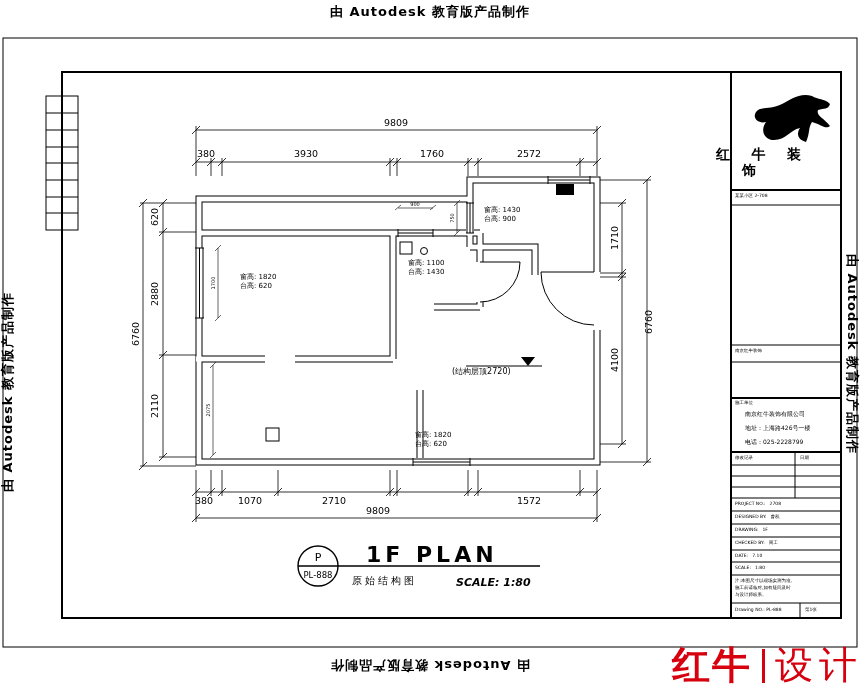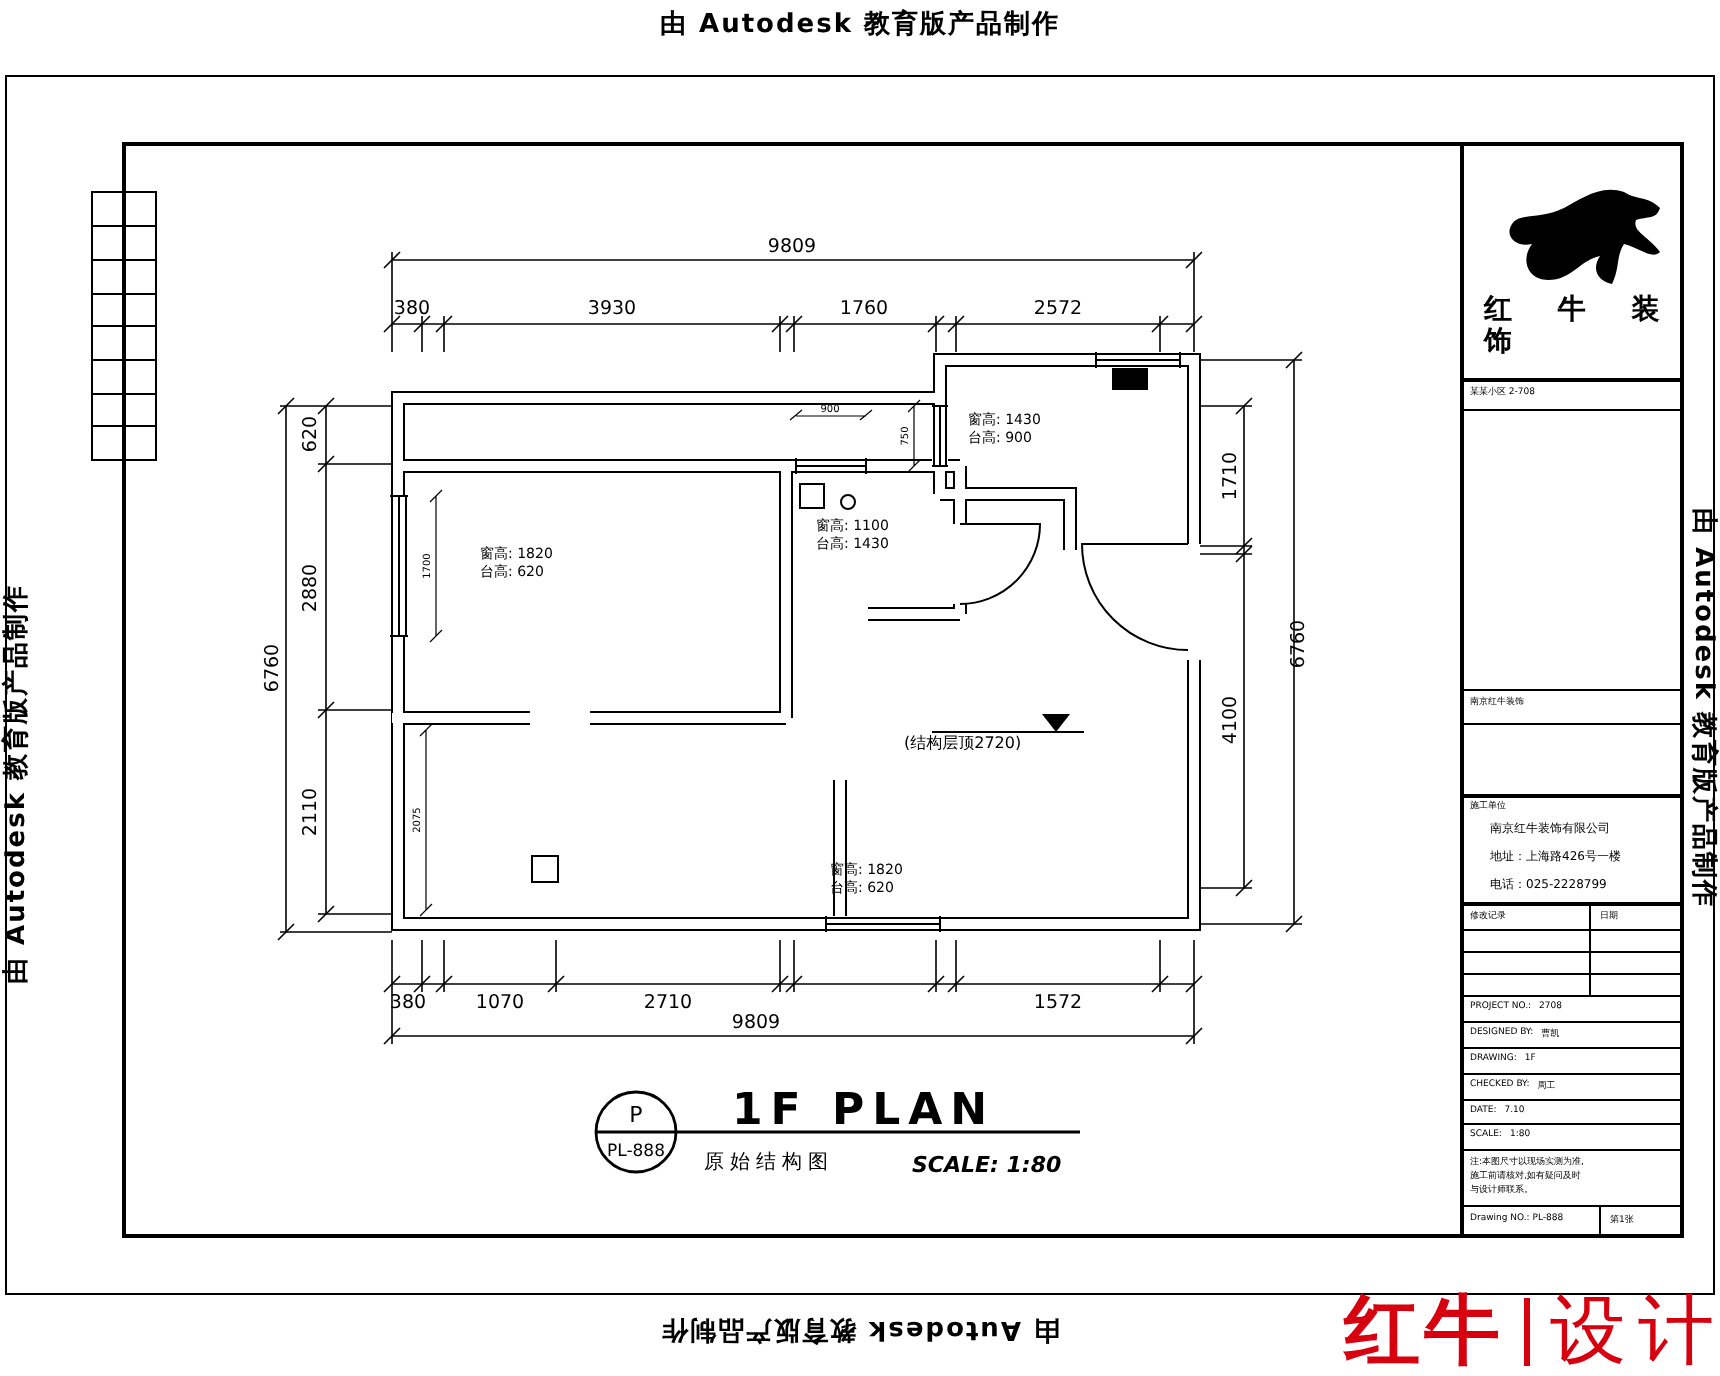--- a/index.html
+++ b/index.html
@@ -220,21 +220,21 @@
       <text x="352" y="584" font-size="10" letter-spacing="3">原始结构图</text>
       <text x="456" y="586" font-size="11" font-style="italic" font-weight="bold">SCALE: 1:80</text>
     </g>
   </svg>
 
   <div class="abs stamp stamp-wrap" style="left:0;top:3px;">由 Autodesk 教育版产品制作</div>
   <div class="abs stamp stamp-wrap" style="left:0;top:656px;transform:rotate(180deg);">由 Autodesk 教育版产品制作</div>
   <div class="abs stamp vstamp" style="left:-152px;top:383px;transform:rotate(-90deg);">由 Autodesk 教育版产品制作</div>
   <div class="abs stamp vstamp" style="left:692px;top:345px;transform:rotate(90deg);">由 Autodesk 教育版产品制作</div>
 
-  <div class="abs brandname" style="left:742px;top:146px;width:95px;">红 牛 装</div>
+  <div class="abs brandname" style="left:716px;top:146px;width:95px;font-family:Liberation Serif, serif;">红 牛 装</div>
   <div class="abs brandname" style="left:742px;top:162px;">饰</div>
 
   <div class="abs tb-tiny" style="left:735px;top:193px;">某某小区 2-708</div>
   <div class="abs tb-tiny" style="left:735px;top:348px;">南京红牛装饰</div>
   <div class="abs tb-tiny" style="left:735px;top:400px;">施工单位</div>
 
   <div class="abs tb-small" style="left:745px;top:410px;">南京红牛装饰有限公司</div>
   <div class="abs tb-small" style="left:745px;top:424px;">地址：上海路426号一楼</div>
   <div class="abs tb-small" style="left:745px;top:438px;">电话：025-2228799</div>
 

